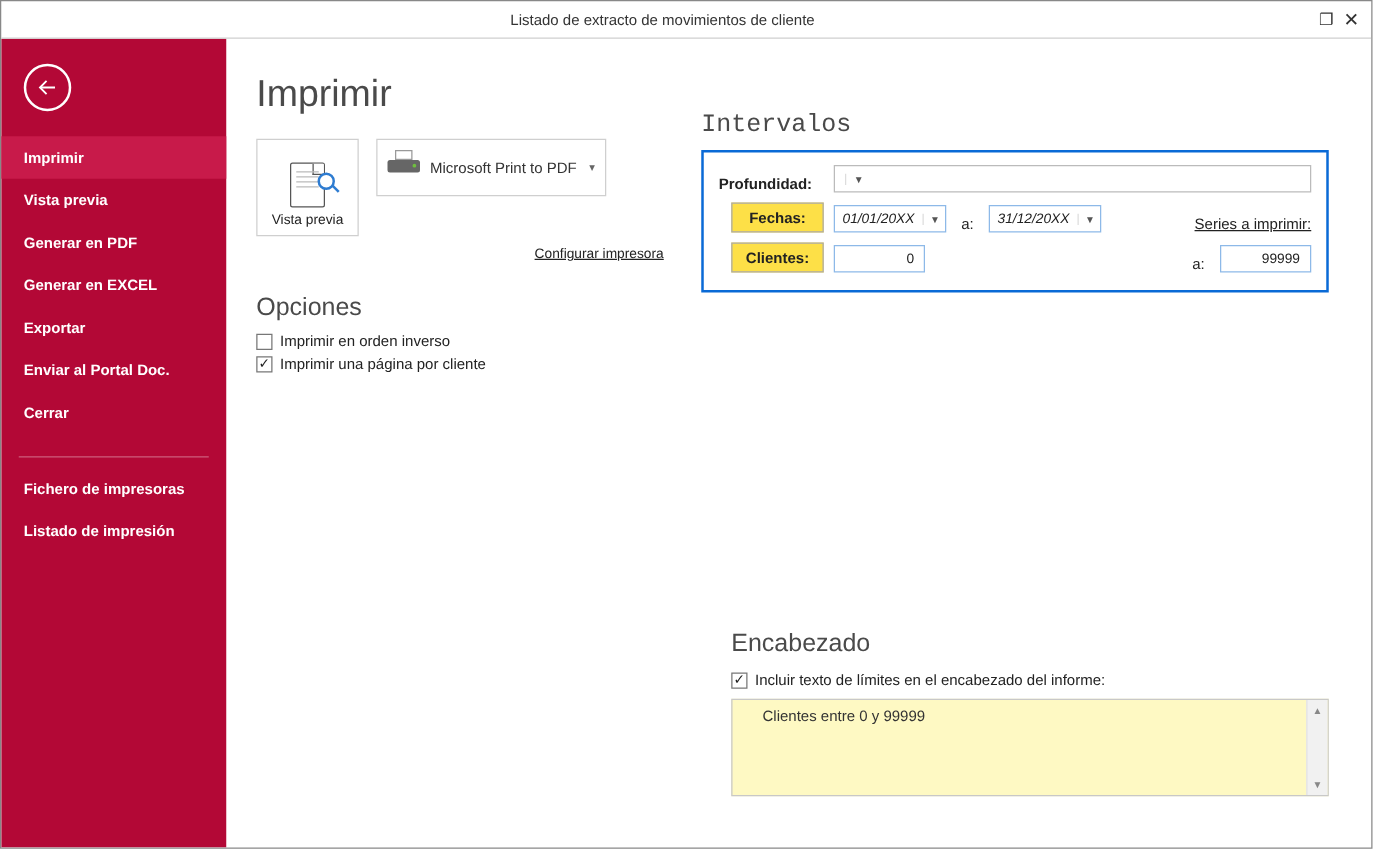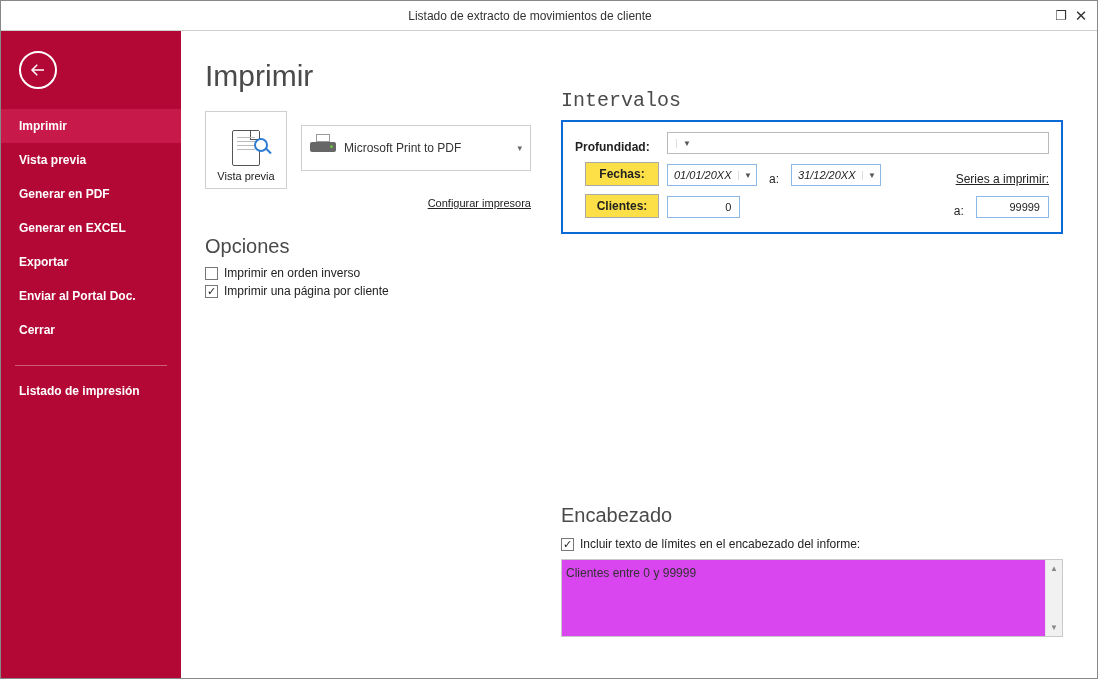--- a/index.html
+++ b/index.html
@@ -70,22 +70,21 @@
     display:flex;flex-direction:column;align-items:center;justify-content:flex-end;
     padding-bottom:6px;font-size:11px;cursor:default;
   }
   .preview-box .doc{position:relative;width:28px;height:36px;border:1.5px solid #555;border-radius:2px;margin-bottom:4px;}
   .preview-box .doc:before{content:"";position:absolute;top:0;right:0;width:8px;height:8px;background:#fff;border-left:1.5px solid #555;border-bottom:1.5px solid #555;}
   .preview-box .doc .lines{position:absolute;top:6px;left:4px;right:4px;}
   .preview-box .doc .lines span{display:block;height:1px;background:#bbb;margin-bottom:3px;}
   .preview-box .mag{position:absolute;width:14px;height:14px;border:2px solid #2e7cd1;border-radius:50%;right:18px;top:26px;background:#fff;}
   .preview-box .mag:after{content:"";position:absolute;width:7px;height:2px;background:#2e7cd1;transform:rotate(45deg);right:-6px;bottom:-2px;}
   .printer-select{
-    margin-top:14px;
-    width:230px;height:46px;border:1px solid var(--grey-line);
+    width:184px;height:46px;border:1px solid var(--grey-line);
     display:flex;align-items:center;gap:8px;padding:0 8px;cursor:default;
   }
   .printer-select .picon{width:26px;height:22px;position:relative;}
   .printer-select .picon .body{position:absolute;top:5px;left:0;right:0;height:10px;background:#666;border-radius:2px;}
   .printer-select .picon .body:after{content:"";position:absolute;right:3px;top:3px;width:3px;height:3px;background:#6fbf3f;border-radius:50%;}
   .printer-select .picon .paper{position:absolute;top:-3px;left:6px;right:6px;height:8px;background:#fff;border:1px solid #999;}
   .printer-select .label{flex:1;font-size:12px;color:#333;}
   .printer-select .chev{font-size:9px;color:#666;}
   .config-link{
     margin:8px 0 0 0;text-align:right;font-size:11px;text-decoration:underline;color:#222;cursor:default;
@@ -125,24 +124,24 @@
   
   .opts{margin-top:26px;}
   .chk-row{display:flex;align-items:center;gap:6px;font-size:12px;margin:4px 0;}
   .chk{
     width:13px;height:13px;border:1px solid #777;display:inline-flex;
     align-items:center;justify-content:center;font-size:11px;color:#222;
     cursor:default;
   }
   .chk.checked::after{content:"✓";line-height:1;font-size:11px;}
   
-  .encabezado{margin-top:auto;padding-top:10px;}
+  .encabezado{margin-top:auto;padding-top:10px;margin-left:24px;}
   .enc-area{
     position:relative;margin-top:8px;border:1px solid #c8c8c8;height:78px;
-    background:#d946ef;font-size:12px;padding:6px 4px;color:#333;
+    background:#fef9c3;font-size:12px;padding:6px 24px;color:#333;
   }
   .scroll-track{
     position:absolute;right:0;top:0;bottom:0;width:17px;background:#f1f1f1;
     border-left:1px solid #e2e2e2;display:flex;flex-direction:column;align-items:center;
   }
   .scroll-btn{width:100%;height:17px;display:flex;align-items:center;justify-content:center;font-size:8px;color:#888;cursor:default;}
   .scroll-gap{flex:1;}
 </style>
 </head>
 <body>
@@ -163,20 +162,21 @@
       </svg>
     </div>
     <div class="side-item active">Imprimir</div>
     <div class="side-item">Vista previa</div>
     <div class="side-item">Generar en PDF</div>
     <div class="side-item">Generar en EXCEL</div>
     <div class="side-item">Exportar</div>
     <div class="side-item">Enviar al Portal Doc.</div>
     <div class="side-item">Cerrar</div>
     <div class="side-sep"></div>
+    <div class="side-item">Fichero de impresoras</div>
     <div class="side-item">Listado de impresión</div>
   </div>
 
   <div class="content">
     <div class="top-row">
       <div class="left-col">
         <h1>Imprimir</h1>
         <div class="print-tools">
           <div class="preview-box" style="position:relative;">
             <div class="doc">

